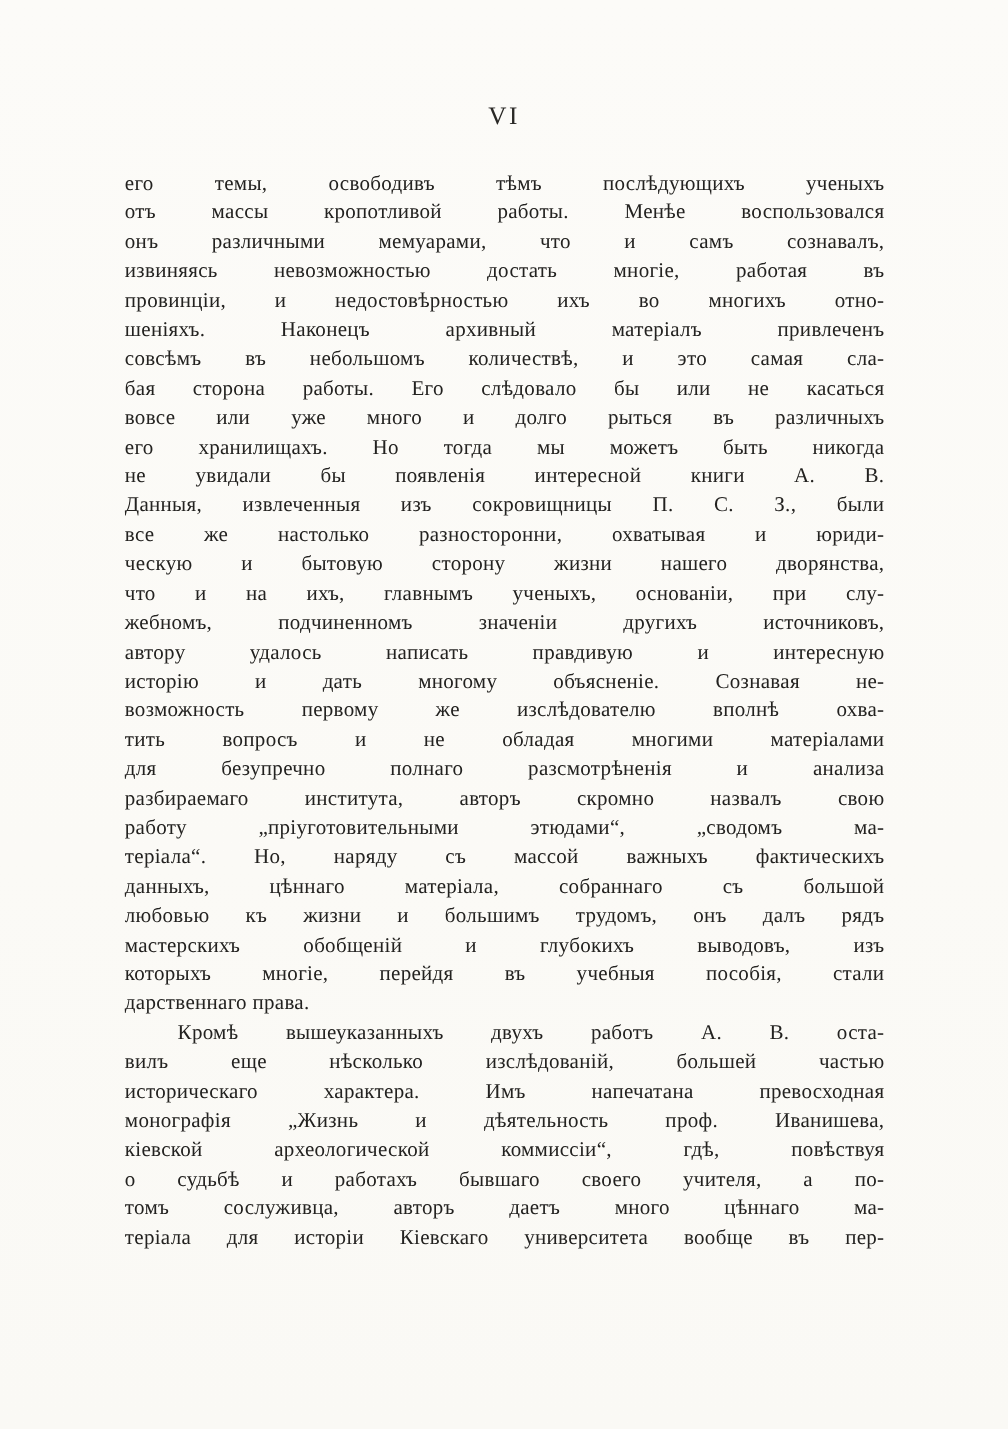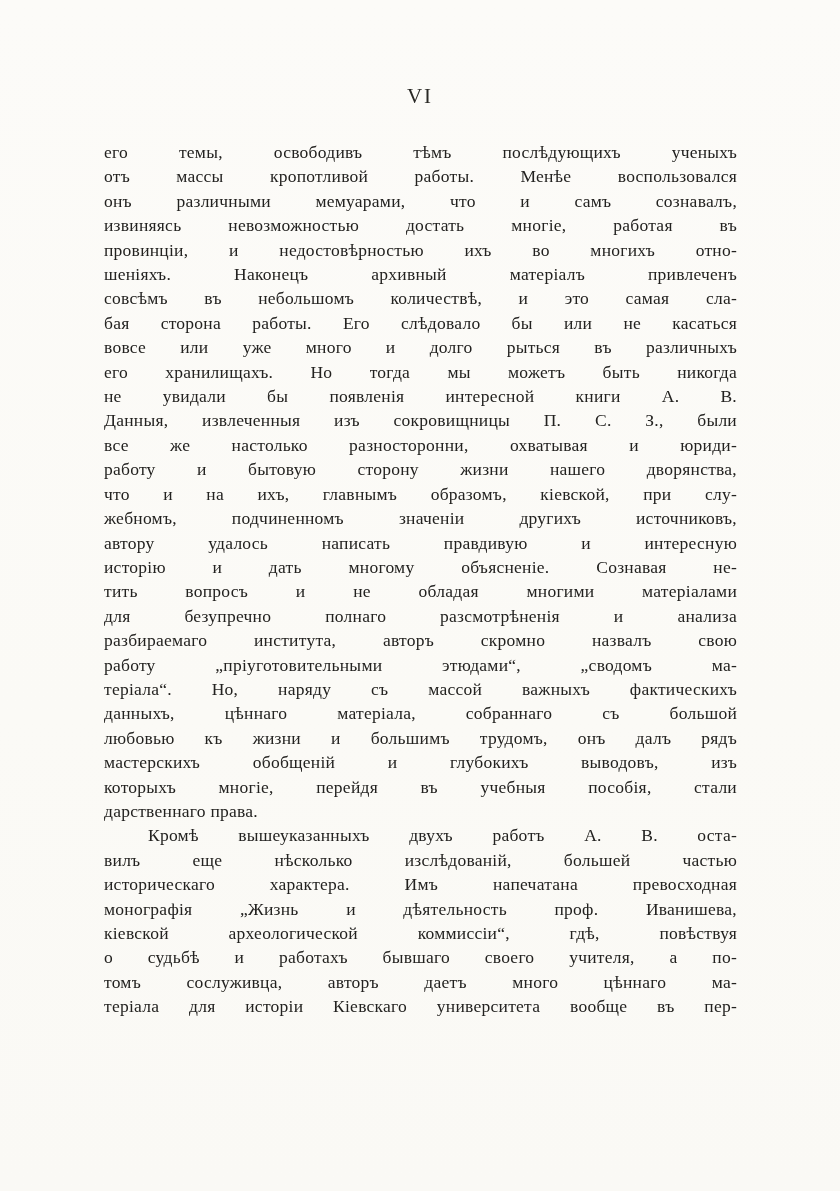--- a/index.html
+++ b/index.html
@@ -61,25 +61,26 @@
       <div class="line">извиняясь невозможностью достать многіе, работая въ</div>
       <div class="line">провинціи, и недостовѣрностью ихъ во многихъ отно-</div>
       <div class="line">шеніяхъ. Наконецъ архивный матеріалъ привлеченъ</div>
       <div class="line">совсѣмъ въ небольшомъ количествѣ, и это самая сла-</div>
       <div class="line">бая сторона работы. Его слѣдовало бы или не касаться</div>
       <div class="line">вовсе или уже много и долго рыться въ различныхъ</div>
       <div class="line">его хранилищахъ. Но тогда мы можетъ быть никогда</div>
       <div class="line">не увидали бы появленія интересной книги А. В.</div>
       <div class="line">Данныя, извлеченныя изъ сокровищницы П. С. З., были</div>
       <div class="line">все же настолько разносторонни, охватывая и юриди-</div>
-      <div class="line">работу и бытовую сторону жизни нашего дворянства,</div>
-      <div class="line">что и на ихъ, главнымъ образомъ, кіевской, при слу-</div>
+      <div class="line">ческую и бытовую сторону жизни нашего дворянства,</div>
+      <div class="line">что и на ихъ, главнымъ ученыхъ, основаніи, при слу-</div>
       <div class="line">жебномъ, подчиненномъ значеніи другихъ источниковъ,</div>
       <div class="line">автору удалось написать правдивую и интересную</div>
       <div class="line">исторію и дать многому объясненіе. Сознавая не-</div>
+      <div class="line">возможность первому же изслѣдователю вполнѣ охва-</div>
       <div class="line">тить вопросъ и не обладая многими матеріалами</div>
       <div class="line">для безупречно полнаго разсмотрѣненія и анализа</div>
       <div class="line">разбираемаго института, авторъ скромно назвалъ свою</div>
       <div class="line">работу „пріуготовительными этюдами“, „сводомъ ма-</div>
       <div class="line">теріала“. Но, наряду съ массой важныхъ фактическихъ</div>
       <div class="line">данныхъ, цѣннаго матеріала, собраннаго съ большой</div>
       <div class="line">любовью къ жизни и большимъ трудомъ, онъ далъ рядъ</div>
       <div class="line">мастерскихъ обобщеній и глубокихъ выводовъ, изъ</div>
       <div class="line">которыхъ многіе, перейдя въ учебныя пособія, стали</div>
       <div class="line end">дарственнаго права.</div>

